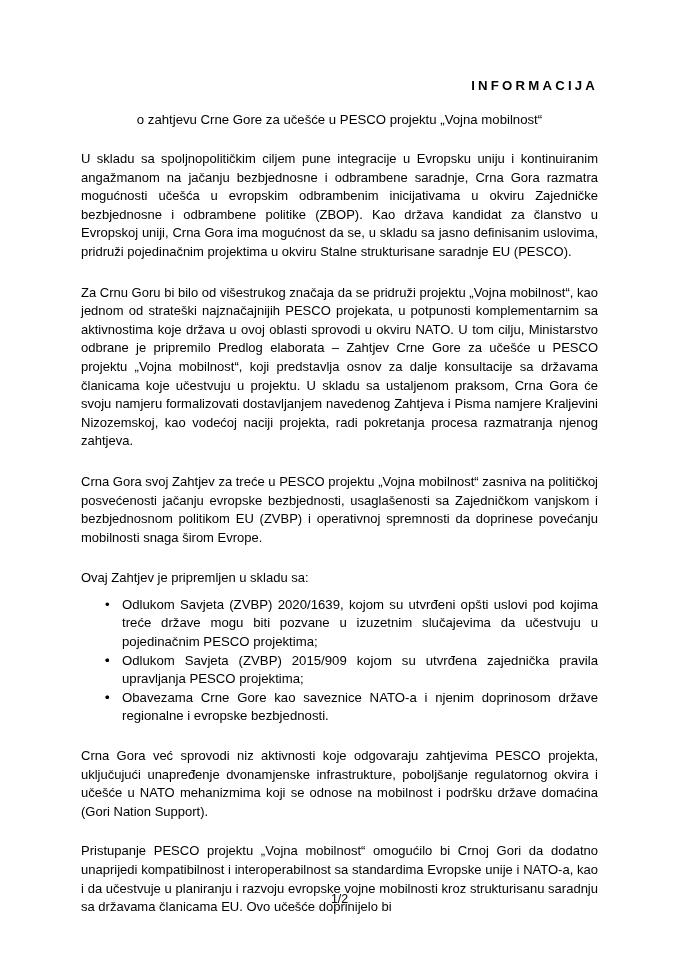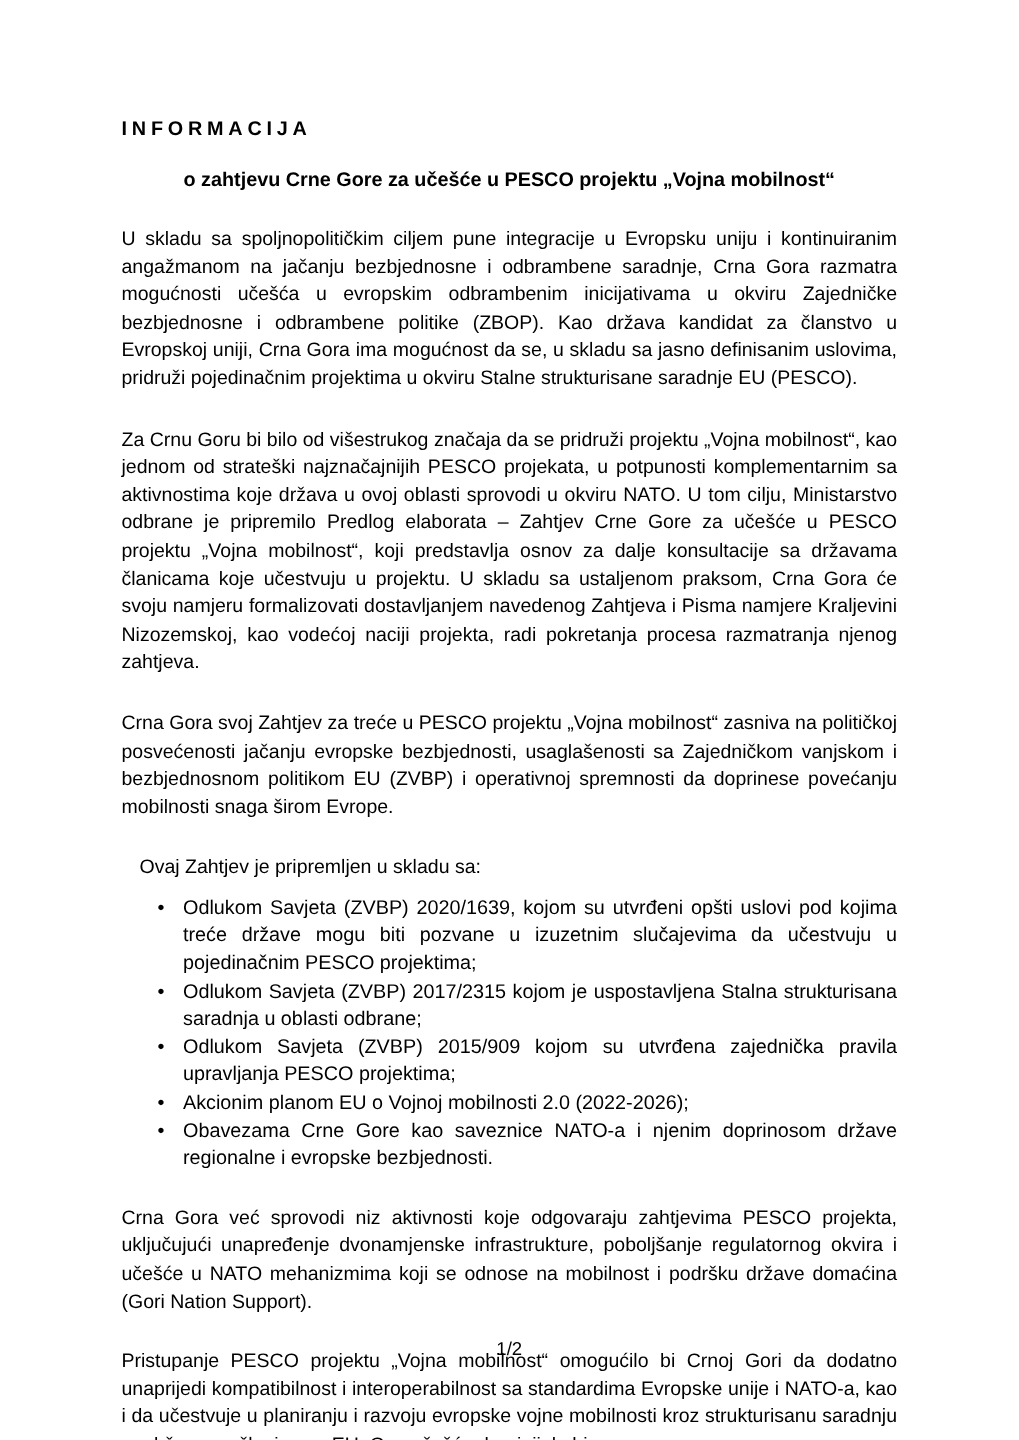--- a/index.html
+++ b/index.html
@@ -29,52 +29,51 @@
     position: absolute;
     left: 81px;
     top: 0;
     width: 517px;
   }
 
   
   .doc-title {
     margin: 0;
     padding-top: 78px;
-    text-align: left;
+    text-align: right;
     font-size: 13.2px;
     font-weight: bold;
     letter-spacing: 3.2px;
     line-height: 16px;
   }
 
   .doc-subtitle {
     margin: 0;
     padding-top: 17px;
     text-align: center;
     font-size: 13.2px;
-    font-weight: bold;
+    font-weight: normal;
     line-height: 17px;
   }
 
   
   .para {
     margin: 0;
     padding-top: 22px;
     font-size: 13px;
     line-height: 18.6px;
     text-align: justify;
     text-justify: inter-word;
     hyphens: none;
   }
   .para.tight {
     padding-top: 21px;
   }
   .para.lead-in {
     text-align: left;
-    margin-left: 12px;
   }
 
   
   .bullets {
     margin: 0;
     padding: 0;
     padding-top: 8px;
     list-style: none;
   }
   .bullets li {
@@ -125,29 +124,27 @@
 
     <p class="para lead-in">Ovaj Zahtjev je pripremljen u skladu sa:</p>
 
     <ul class="bullets">
       <li>
         <span class="bullet-marker">•</span>
         <span>Odlukom Savjeta (ZVBP) 2020/1639, kojom su utvrđeni opšti uslovi pod kojima treće države mogu biti pozvane u izuzetnim slučajevima da učestvuju u pojedinačnim PESCO projektima;</span>
       </li>
       <li>
         <span class="bullet-marker">•</span>
-        <span>Odlukom Savjeta (ZVBP) 2017/2315 kojom je uspostavljena Stalna strukturisana saradnja u oblasti odbrane;</span>
       </li>
       <li>
         <span class="bullet-marker">•</span>
         <span>Odlukom Savjeta (ZVBP) 2015/909 kojom su utvrđena zajednička pravila upravljanja PESCO projektima;</span>
       </li>
       <li>
         <span class="bullet-marker">•</span>
-        <span>Akcionim planom EU o Vojnoj mobilnosti 2.0 (2022-2026);</span>
       </li>
       <li>
         <span class="bullet-marker">•</span>
         <span>Obavezama Crne Gore kao saveznice NATO-a i njenim doprinosom države regionalne i evropske bezbjednosti.</span>
       </li>
     </ul>
 
     <p class="para tight">Crna Gora već sprovodi niz aktivnosti koje odgovaraju zahtjevima PESCO projekta, uključujući unapređenje dvonamjenske infrastrukture, poboljšanje regulatornog okvira i učešće u NATO mehanizmima koji se odnose na mobilnost i podršku države domaćina (Gori Nation Support).</p>
 
     <p class="para tight">Pristupanje PESCO projektu „Vojna mobilnost“ omogućilo bi Crnoj Gori da dodatno unaprijedi kompatibilnost i interoperabilnost sa standardima Evropske unije i NATO-a, kao i da učestvuje u planiranju i razvoju evropske vojne mobilnosti kroz strukturisanu saradnju sa državama članicama EU. Ovo učešće doprinijelo bi</p>

